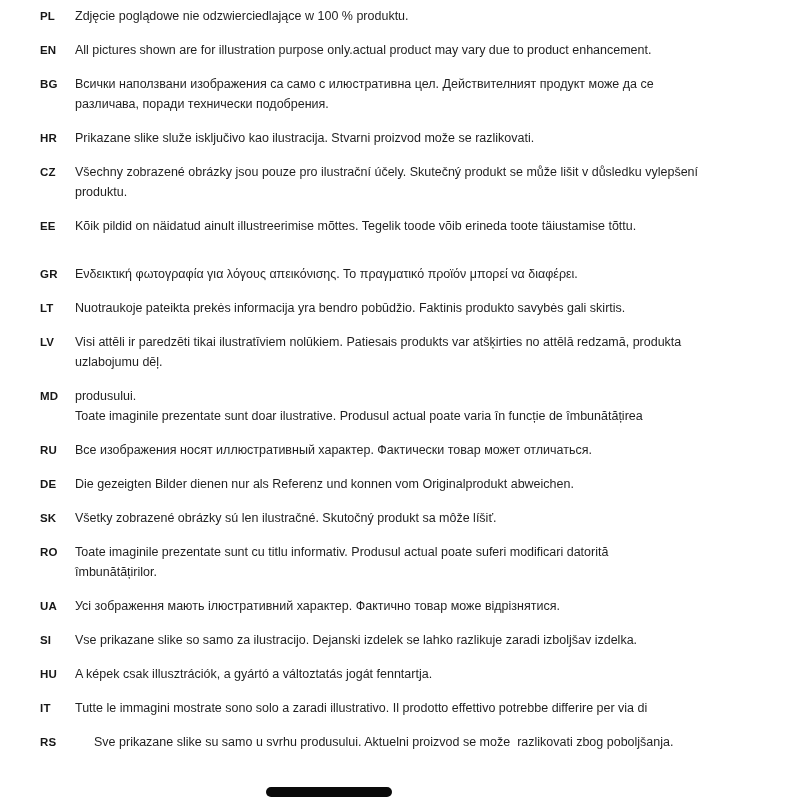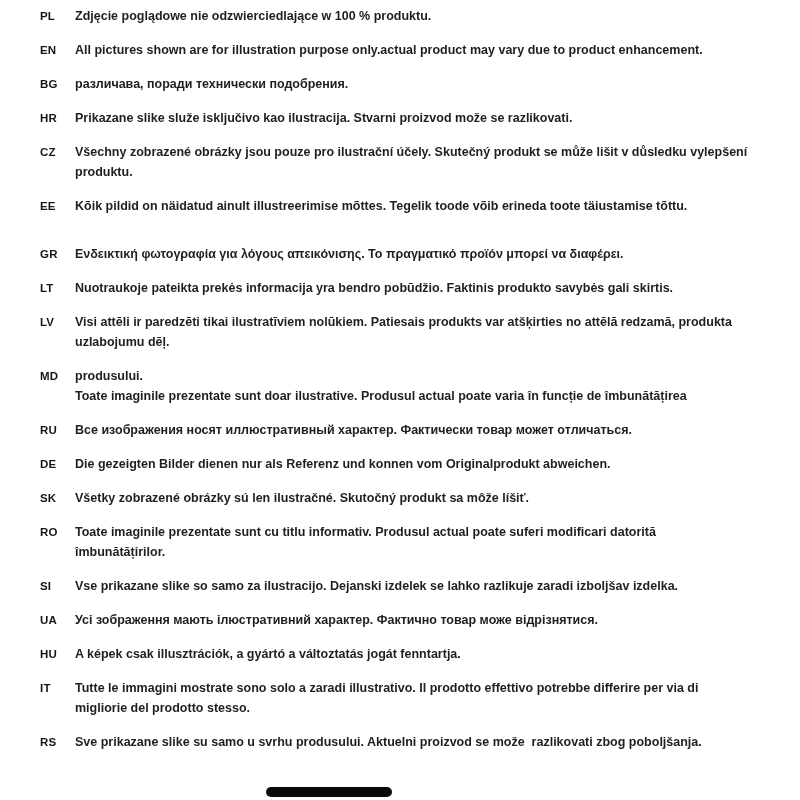--- a/index.html
+++ b/index.html
@@ -24,38 +24,37 @@
     right: 40px;
   }
   .row {
     display: flex;
     align-items: flex-start;
     margin-bottom: 14px;
     color: #1c1c1c;
   }
   
   .row:nth-child(7) { margin-top: 28px; }
-  .row:nth-child(19) { margin-top: 11px; }
+  .row:nth-child(19) { margin-top: 11px; gap: 19px; }
   .lang-code {
     flex: 0 0 35px;
     font-size: 11.5px;
     font-weight: 700;
     line-height: 20px;
     letter-spacing: 0.2px;
     color: #161616;
   }
   .lang-text {
     flex: 1 1 auto;
     font-size: 12.5px;
     line-height: 20px;
     color: #1f1f1f;
   }
   .line {
     white-space: pre;
-    font-weight: bold;
   }
   .home-indicator {
     position: absolute;
     left: 266px;
     top: 787px;
     width: 126px;
     height: 10px;
     border-radius: 5px;
     background: #0a0a0a;
   }
@@ -76,20 +75,21 @@
   <div class="row">
     <span class="lang-code">EN</span>
     <span class="lang-text">
             <div class="line">All pictures shown are for illustration purpose only.actual product may vary due to product enhancement.</div>
           </span>
   </div>
 
   <div class="row">
     <span class="lang-code">BG</span>
     <span class="lang-text">
+            <div class="line">Всички наползвани изображения са само с илюстративна цел. Действителният продукт може да се</div>
             <div class="line">различава, поради технически подобрения.</div>
           </span>
   </div>
 
   <div class="row">
     <span class="lang-code">HR</span>
     <span class="lang-text">
             <div class="line">Prikazane slike služe isključivo kao ilustracija. Stvarni proizvod može se razlikovati.</div>
           </span>
   </div>
@@ -162,45 +162,44 @@
 
   <div class="row">
     <span class="lang-code">RO</span>
     <span class="lang-text">
             <div class="line">Toate imaginile prezentate sunt cu titlu informativ. Produsul actual poate suferi modificari datorită</div>
             <div class="line">îmbunătățirilor.</div>
           </span>
   </div>
 
   <div class="row">
+    <span class="lang-code">UA</span>
+    <span class="lang-text">
+            <div class="line">Усі зображення мають ілюстративний характер. Фактично товар може відрізнятися.</div>
+          </span>
+  </div>
+
+  <div class="row">
     <span class="lang-code">SI</span>
     <span class="lang-text">
             <div class="line">Vse prikazane slike so samo za ilustracijo. Dejanski izdelek se lahko razlikuje zaradi izboljšav izdelka.</div>
           </span>
   </div>
 
   <div class="row">
-    <span class="lang-code">UA</span>
-    <span class="lang-text">
-            <div class="line">Усі зображення мають ілюстративний характер. Фактично товар може відрізнятися.</div>
-          </span>
-  </div>
-
-  <div class="row">
     <span class="lang-code">HU</span>
     <span class="lang-text">
             <div class="line">A képek csak illusztrációk, a gyártó a változtatás jogát fenntartja.</div>
           </span>
   </div>
 
   <div class="row">
     <span class="lang-code">IT</span>
     <span class="lang-text">
             <div class="line">Tutte le immagini mostrate sono solo a zaradi illustrativo. Il prodotto effettivo potrebbe differire per via di</div>
-            <div class="line">migliorie del prodotto stesso.</div>
           </span>
   </div>
 
   <div class="row">
     <span class="lang-code">RS</span>
     <span class="lang-text">
             <div class="line">Sve prikazane slike su samo u svrhu produsului. Aktuelni proizvod se može  razlikovati zbog poboljšanja.</div>
           </span>
   </div>
 </div>

